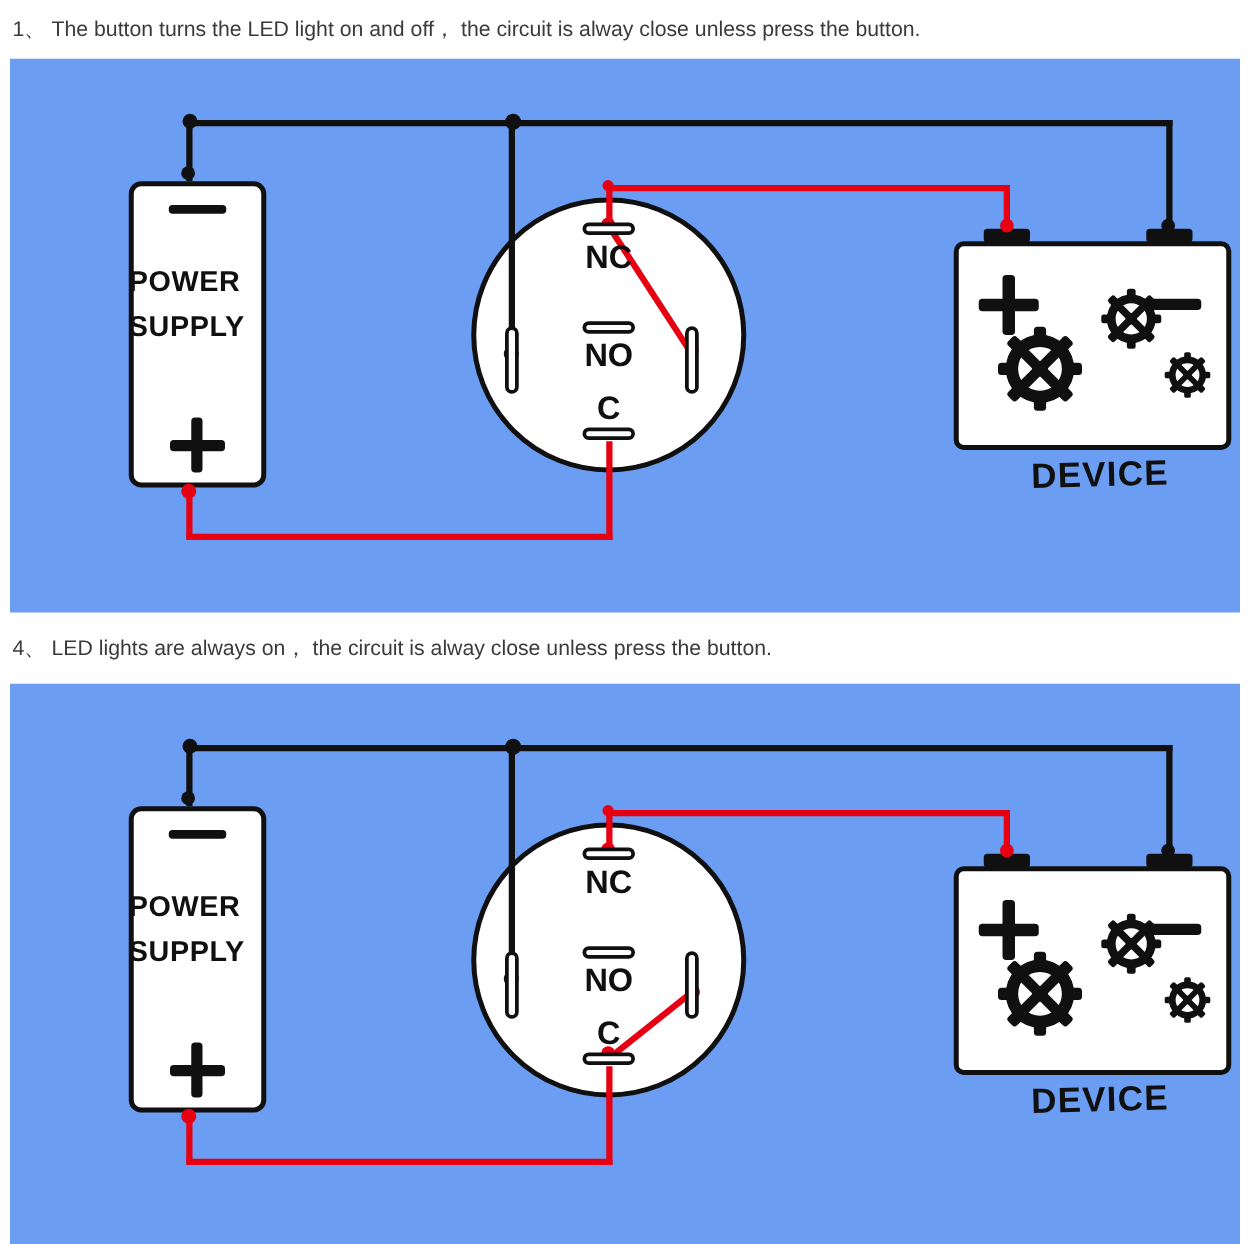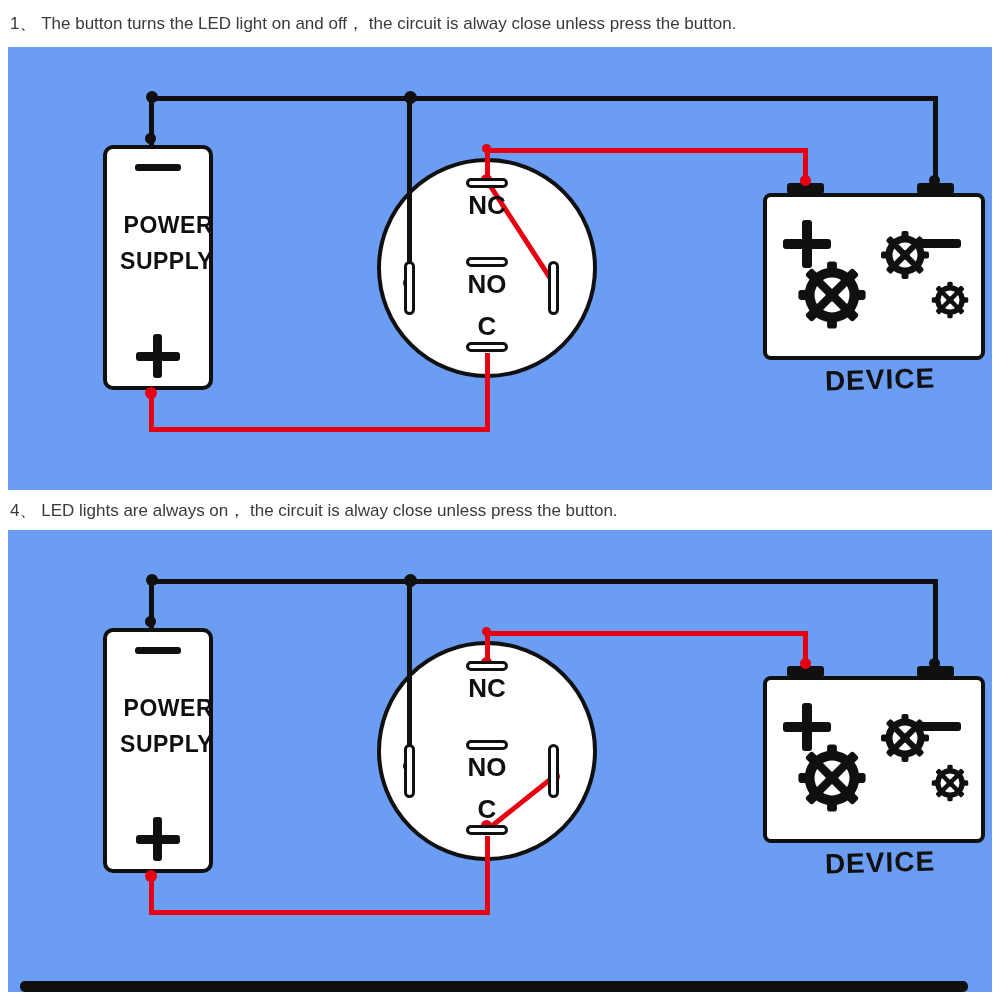--- a/index.html
+++ b/index.html
@@ -3,32 +3,32 @@
 <meta charset="utf-8">
 <style>
   :root{
     --blue:#6b9df2; --red:#e60012; --black:#101010; --white:#ffffff; --caption_text:#3a3a3a;
   }
   *{box-sizing:border-box}
   html,body{margin:0;padding:0}
   body{width:1000px;background:#fff;font-family:"Liberation Sans","DejaVu Sans",sans-serif;color:var(--black)}
   .caption{display:flex;align-items:center;padding-left:10px;font-size:17px;color:var(--caption_text)}
   .caption.first{height:47px}
-  .caption.second{height:40px}
+  .caption.second{height:57px}
   .panel{position:relative;background:var(--blue);margin:0 8px;overflow:hidden}
   .comp{position:absolute;background:var(--white);border:4px solid var(--black)}
   .wire{position:absolute;background:var(--black)}
   .wire.red{background:var(--red)}
   .dot{position:absolute;border-radius:50%;background:var(--black)}
   .dot.red{background:var(--red)}
   .slot{position:absolute;background:var(--white);border:3px solid var(--black);border-radius:6px}
   .bar{position:absolute;background:var(--black);border-radius:3px}
   .diag{position:absolute;height:5px;background:var(--red);transform-origin:0 50%;border-radius:2px}
   .term-label{position:absolute;font-weight:bold;font-size:26px;text-align:center;color:var(--black)}
-  .pslabel{position:absolute;font-weight:bold;font-size:23px;line-height:36px;text-align:right;color:var(--black);letter-spacing:0.5px}
+  .pslabel{position:absolute;font-weight:bold;font-size:23px;line-height:36px;text-align:left;color:var(--black);letter-spacing:0.5px}
   .device-label{position:absolute;font-weight:bold;font-size:28px;text-align:center;color:var(--black);transform:rotate(-1.5deg);letter-spacing:1px}
   .gear{position:absolute}
 </style>
 </head>
 <body>
 
 <svg width="0" height="0" style="position:absolute">
   <defs>
     <g id="gear-shape">
       <g fill="#101010">

